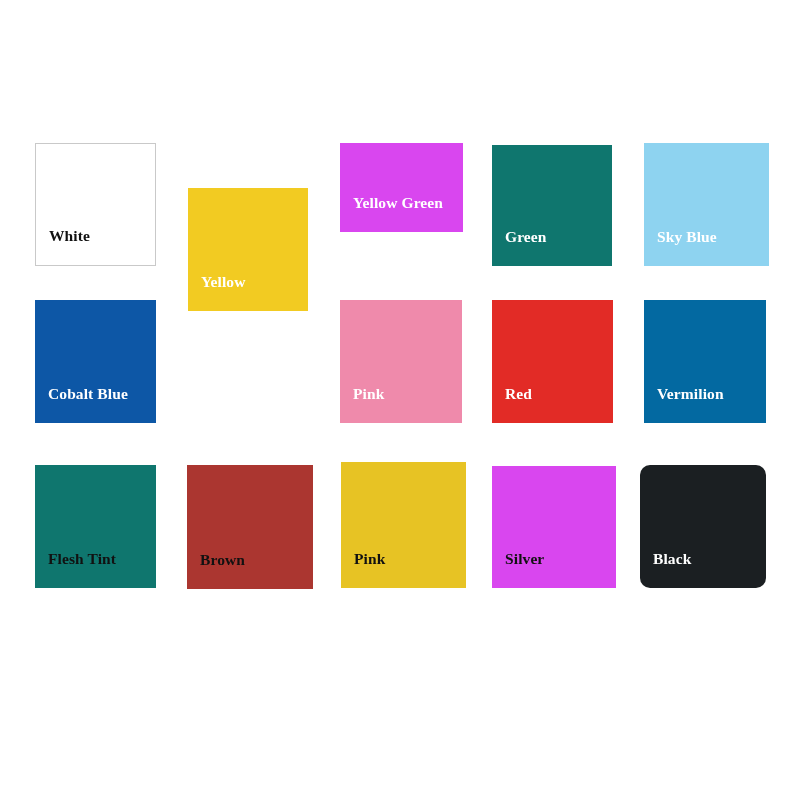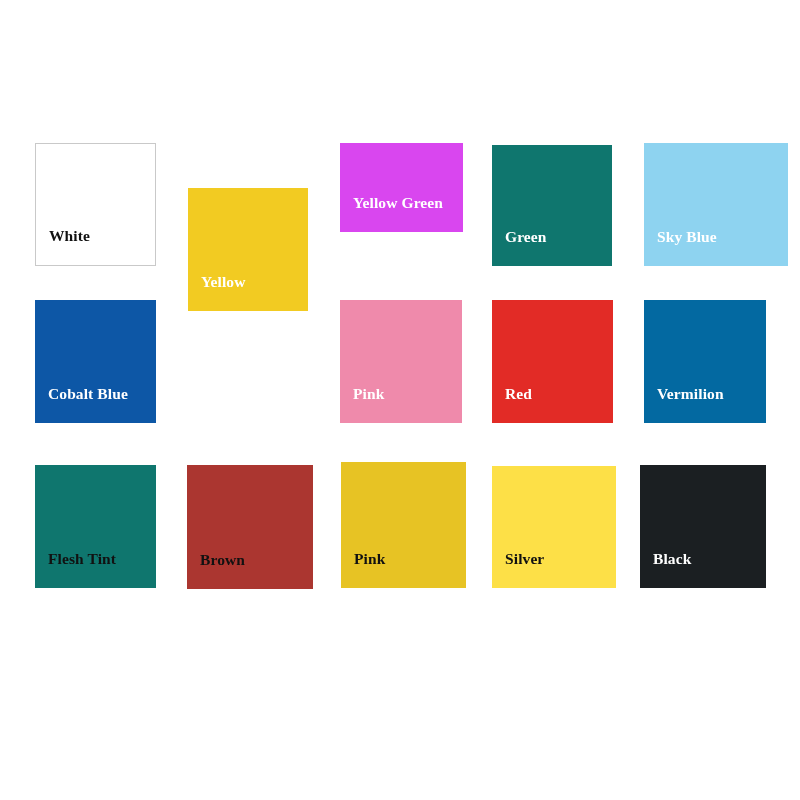--- a/index.html
+++ b/index.html
@@ -52,21 +52,21 @@
     </div>
     <div class="swatch" style="left: 188px; top: 143px; width: 120px; height: 123px; background: rgb(242, 203, 34); margin-top: 45px;">
       <span class="swatch-label label-light">Yellow</span>
     </div>
     <div class="swatch" style="left: 340px; top: 143px; width: 123px; height: 89px; background: #d946ef;">
       <span class="swatch-label label-light">Yellow Green</span>
     </div>
     <div class="swatch" style="left: 492px; top: 145px; width: 120px; height: 121px; background: #0f766e;">
       <span class="swatch-label label-light">Green</span>
     </div>
-    <div class="swatch" style="left: 644px; top: 143px; width: 144px; height: 123px; background: rgb(142, 211, 240); padding-left: 20px;">
+    <div class="swatch" style="left: 644px; top: 143px; width: 125px; height: 123px; background: rgb(142, 211, 240); padding-left: 20px;">
       <span class="swatch-label label-light">Sky Blue</span>
     </div>
     <div class="swatch" style="left: 35px; top: 300px; width: 121px; height: 123px; background: rgb(13, 87, 166);">
       <span class="swatch-label label-light">Cobalt Blue</span>
     </div>
     <div class="swatch" style="left: 340px; top: 300px; width: 122px; height: 123px; background: rgb(239, 138, 171);">
       <span class="swatch-label label-light">Pink</span>
     </div>
     <div class="swatch" style="left: 492px; top: 300px; width: 121px; height: 123px; background: rgb(226, 43, 38);">
       <span class="swatch-label label-light">Red</span>
@@ -76,19 +76,19 @@
     </div>
     <div class="swatch" style="left: 35px; top: 465px; width: 121px; height: 123px; background: #0f766e;">
       <span class="swatch-label label-dark">Flesh Tint</span>
     </div>
     <div class="swatch" style="left: 187px; top: 465px; width: 126px; height: 124px; background: rgb(171, 54, 48);">
       <span class="swatch-label label-dark">Brown</span>
     </div>
     <div class="swatch" style="left: 341px; top: 462px; width: 125px; height: 126px; background: rgb(231, 195, 36);">
       <span class="swatch-label label-dark">Pink</span>
     </div>
-    <div class="swatch" style="left: 492px; top: 466px; width: 124px; height: 122px; background: #fde047;">
+    <div class="swatch" style="left: 492px; top: 466px; width: 124px; height: 122px; background: #d946ef;">
       <span class="swatch-label label-dark">Silver</span>
     </div>
-    <div class="swatch" style="left: 640px; top: 465px; width: 126px; height: 123px; background: rgb(27, 31, 34);">
+    <div class="swatch" style="left: 640px; top: 465px; width: 126px; height: 123px; background: rgb(27, 31, 34); border-radius: 10px;">
       <span class="swatch-label label-light">Black</span>
     </div>
   </div>
 
 </body></html>

